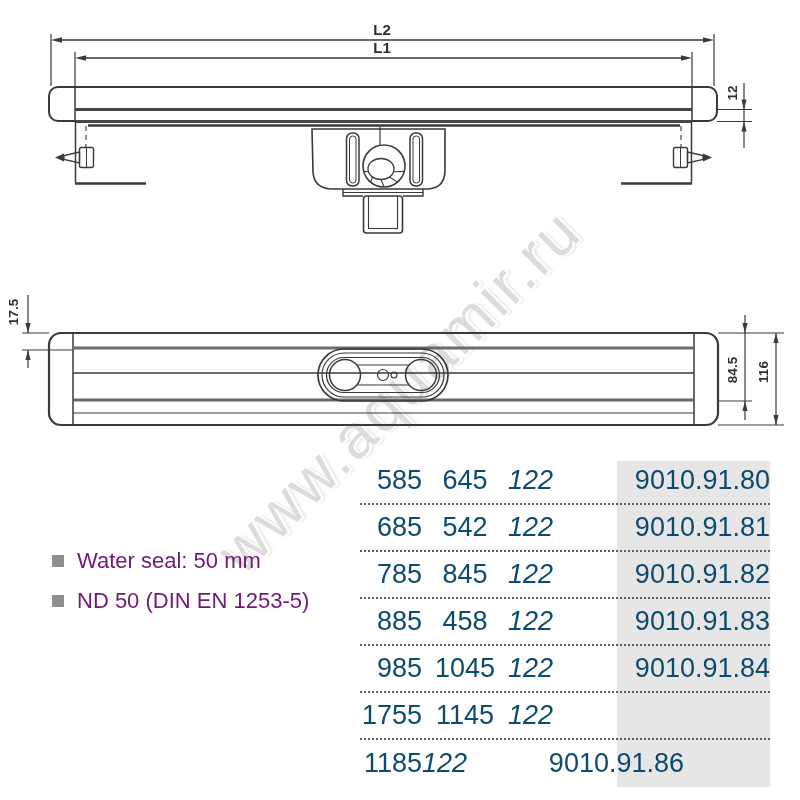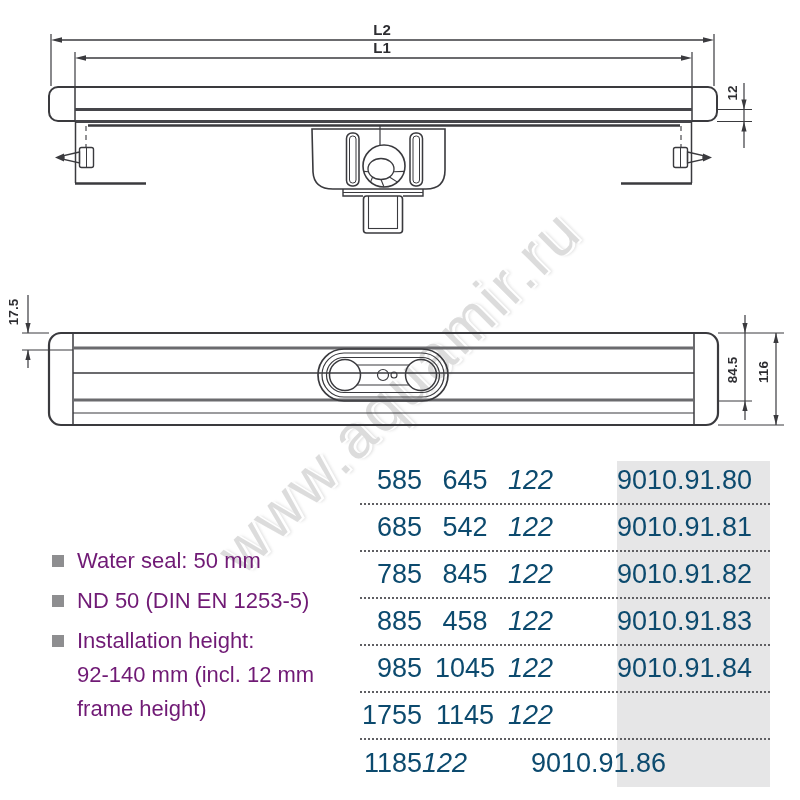--- a/index.html
+++ b/index.html
@@ -32,21 +32,21 @@
   .spec-text span{display:block;}
   
   .size-table{position:absolute;left:360px;top:458px;width:410px;z-index:2;}
   .gray-band{position:absolute;left:257px;top:3px;width:153px;height:326px;background:#e6e6e7;}
   .trow{position:relative;display:flex;align-items:center;height:47px;box-sizing:border-box;
         font-size:27px;color:#0c4a6e;}
   .trow.sep{border-bottom:2px dotted #5f5f63;}
   .c1{width:62px;text-align:right;}
   .c2{width:86px;text-align:center;}
   .c3{width:85px;text-align:left;font-style:italic;}
-  .c4{width:153px;margin-left:24px;text-align:left;}
+  .c4{width:153px;margin-left:24px;text-align:right;}
 </style>
 </head>
 <body>
 
 <div class="watermark">www.aquamir.ru</div>
 
 <svg id="front-view" class="drawing" width="800" height="255" viewBox="0 0 800 255">
 
   <g>
     <line class="ln" x1="51" y1="34" x2="51" y2="86" stroke-width="1.2"></line>
@@ -190,28 +190,20 @@
     <div class="spec-text">
         <span>Water seal: 50 mm</span>
       </div>
   </div>
   <div class="spec-item">
     <span class="bullet"></span>
     <div class="spec-text">
         <span>ND 50 (DIN EN 1253-5)</span>
       </div>
   </div>
-  <div class="spec-item">
-    <span class="bullet"></span>
-    <div class="spec-text">
-      <span>Installation height:</span>
-      <span>92-140 mm (incl. 12 mm</span>
-      <span>frame height)</span>
-    </div>
-  </div>
 </div>
 
 <div class="size-table">
   <div class="gray-band"></div>
 
   <div class="trow sep">
     <span class="c1">585</span>
     <span class="c2">645</span>
     <span class="c3">122</span>
     <span class="c4">9010.91.80</span>

